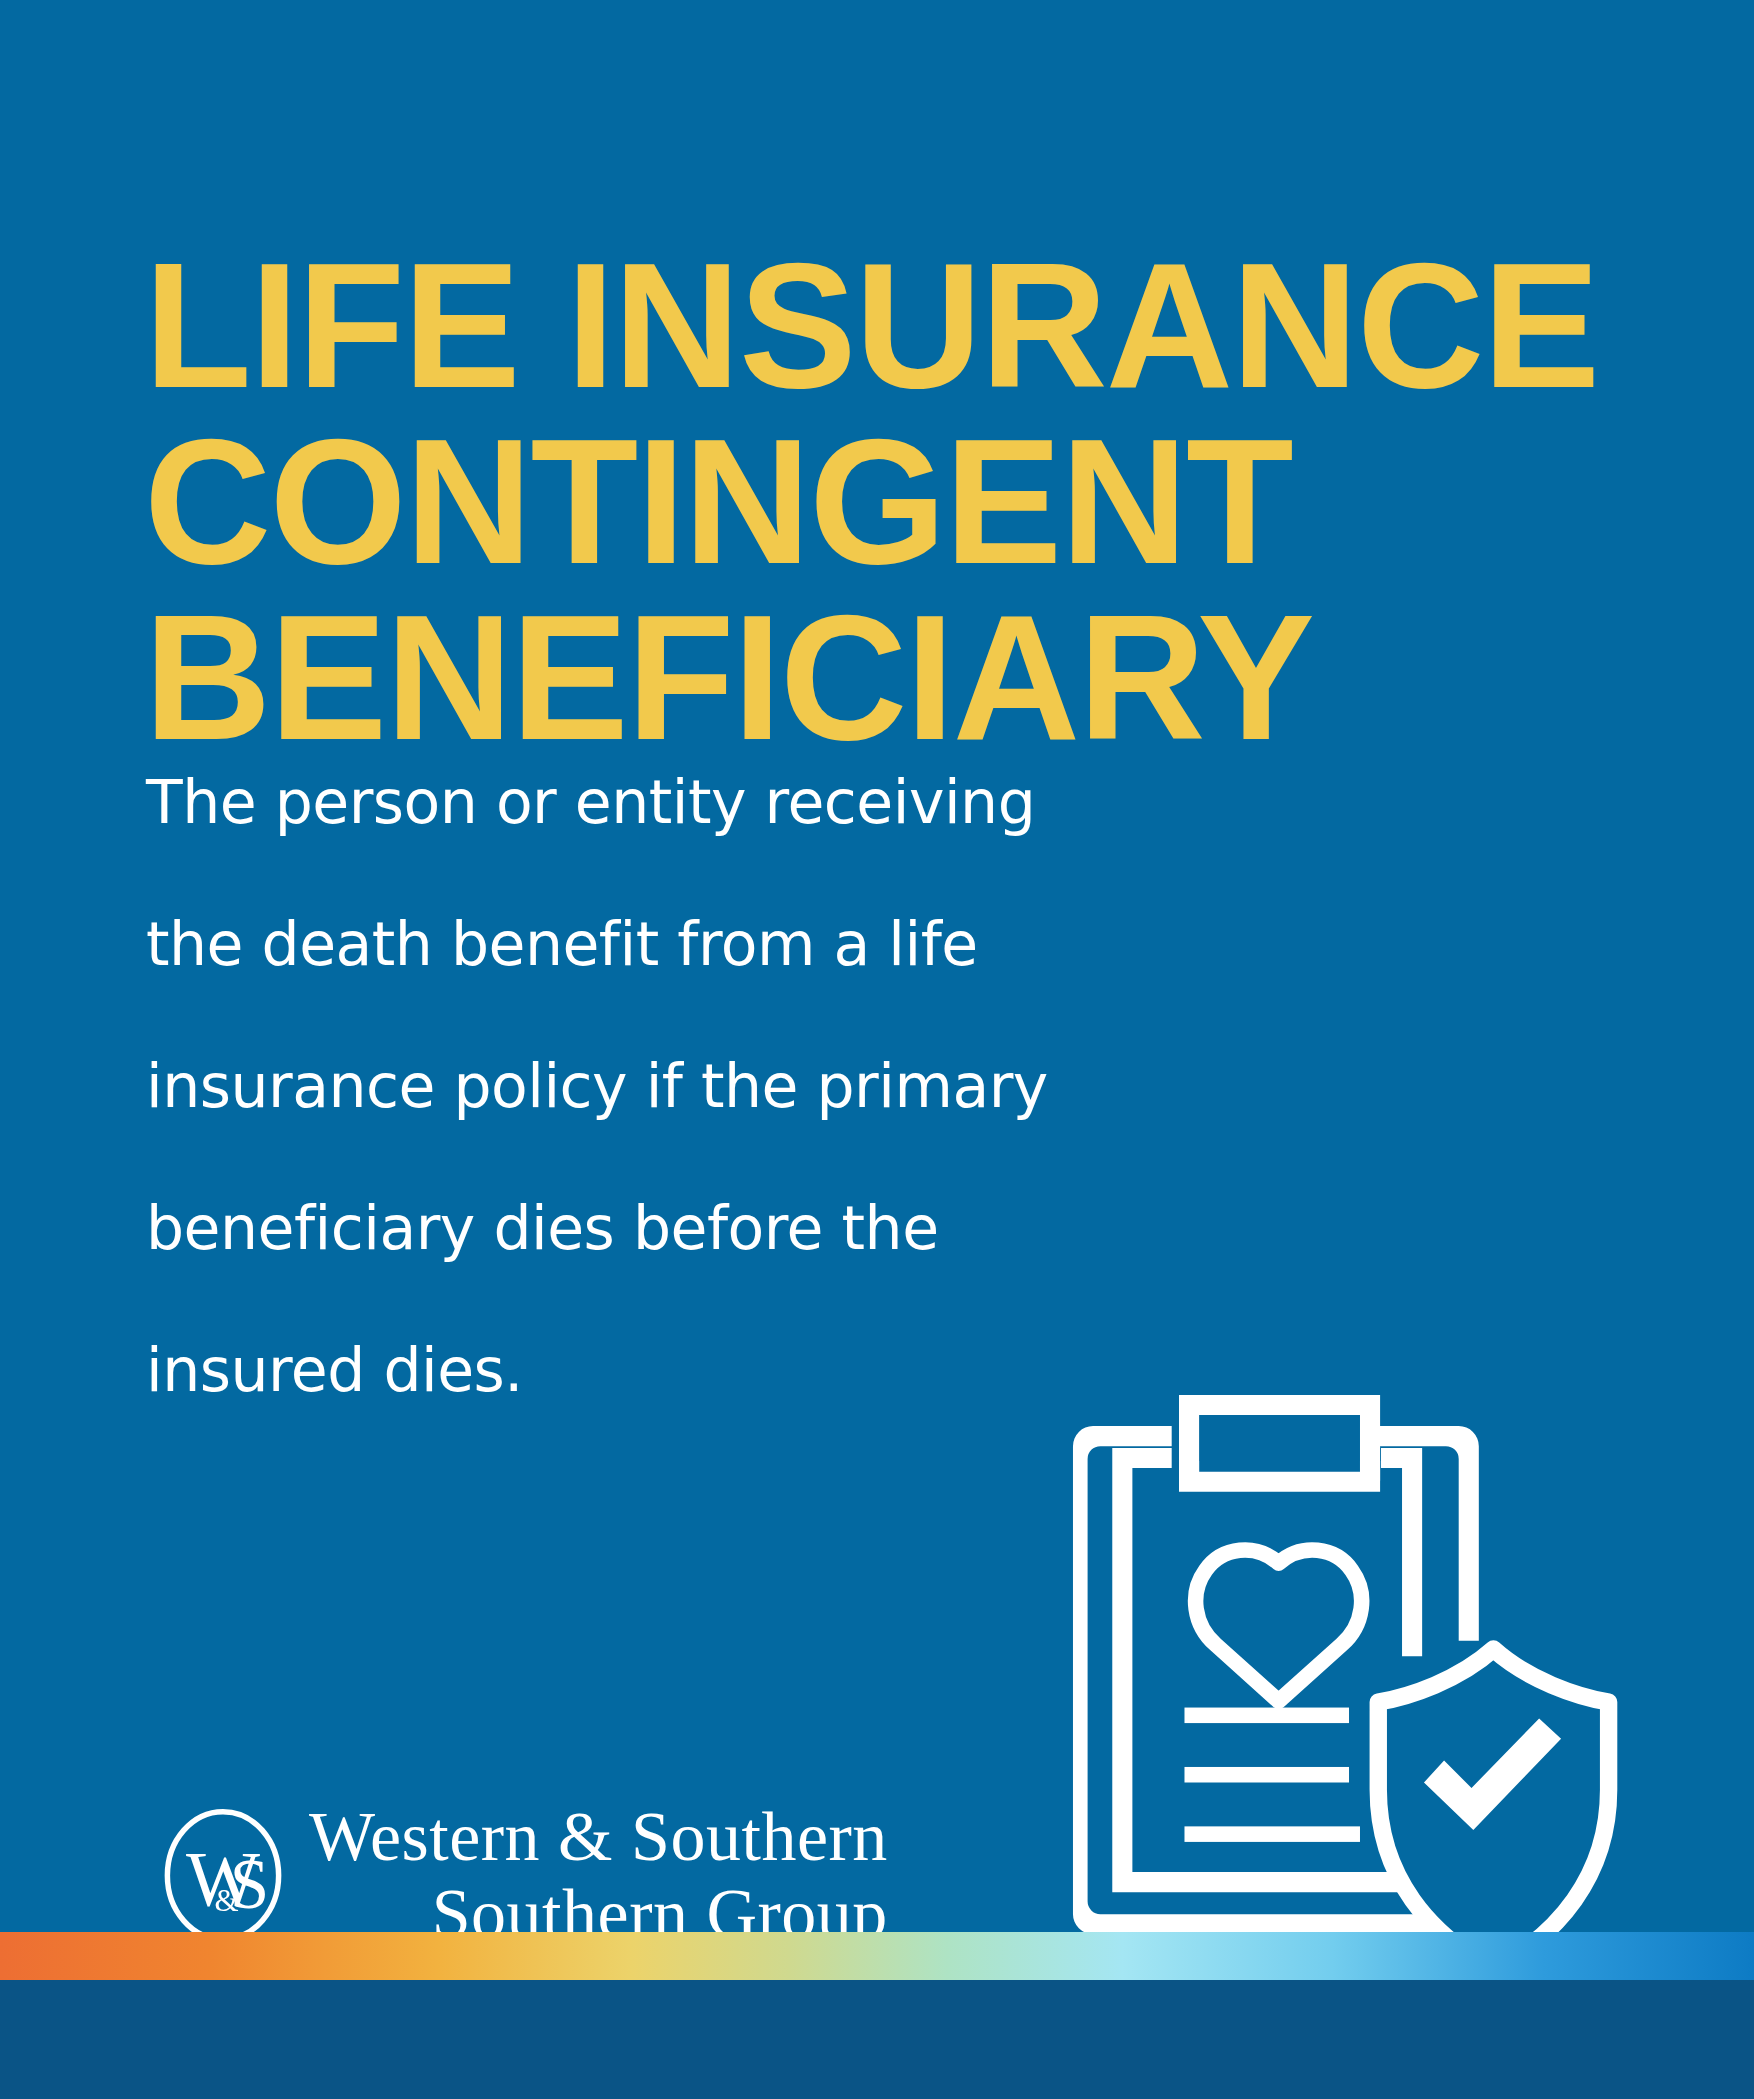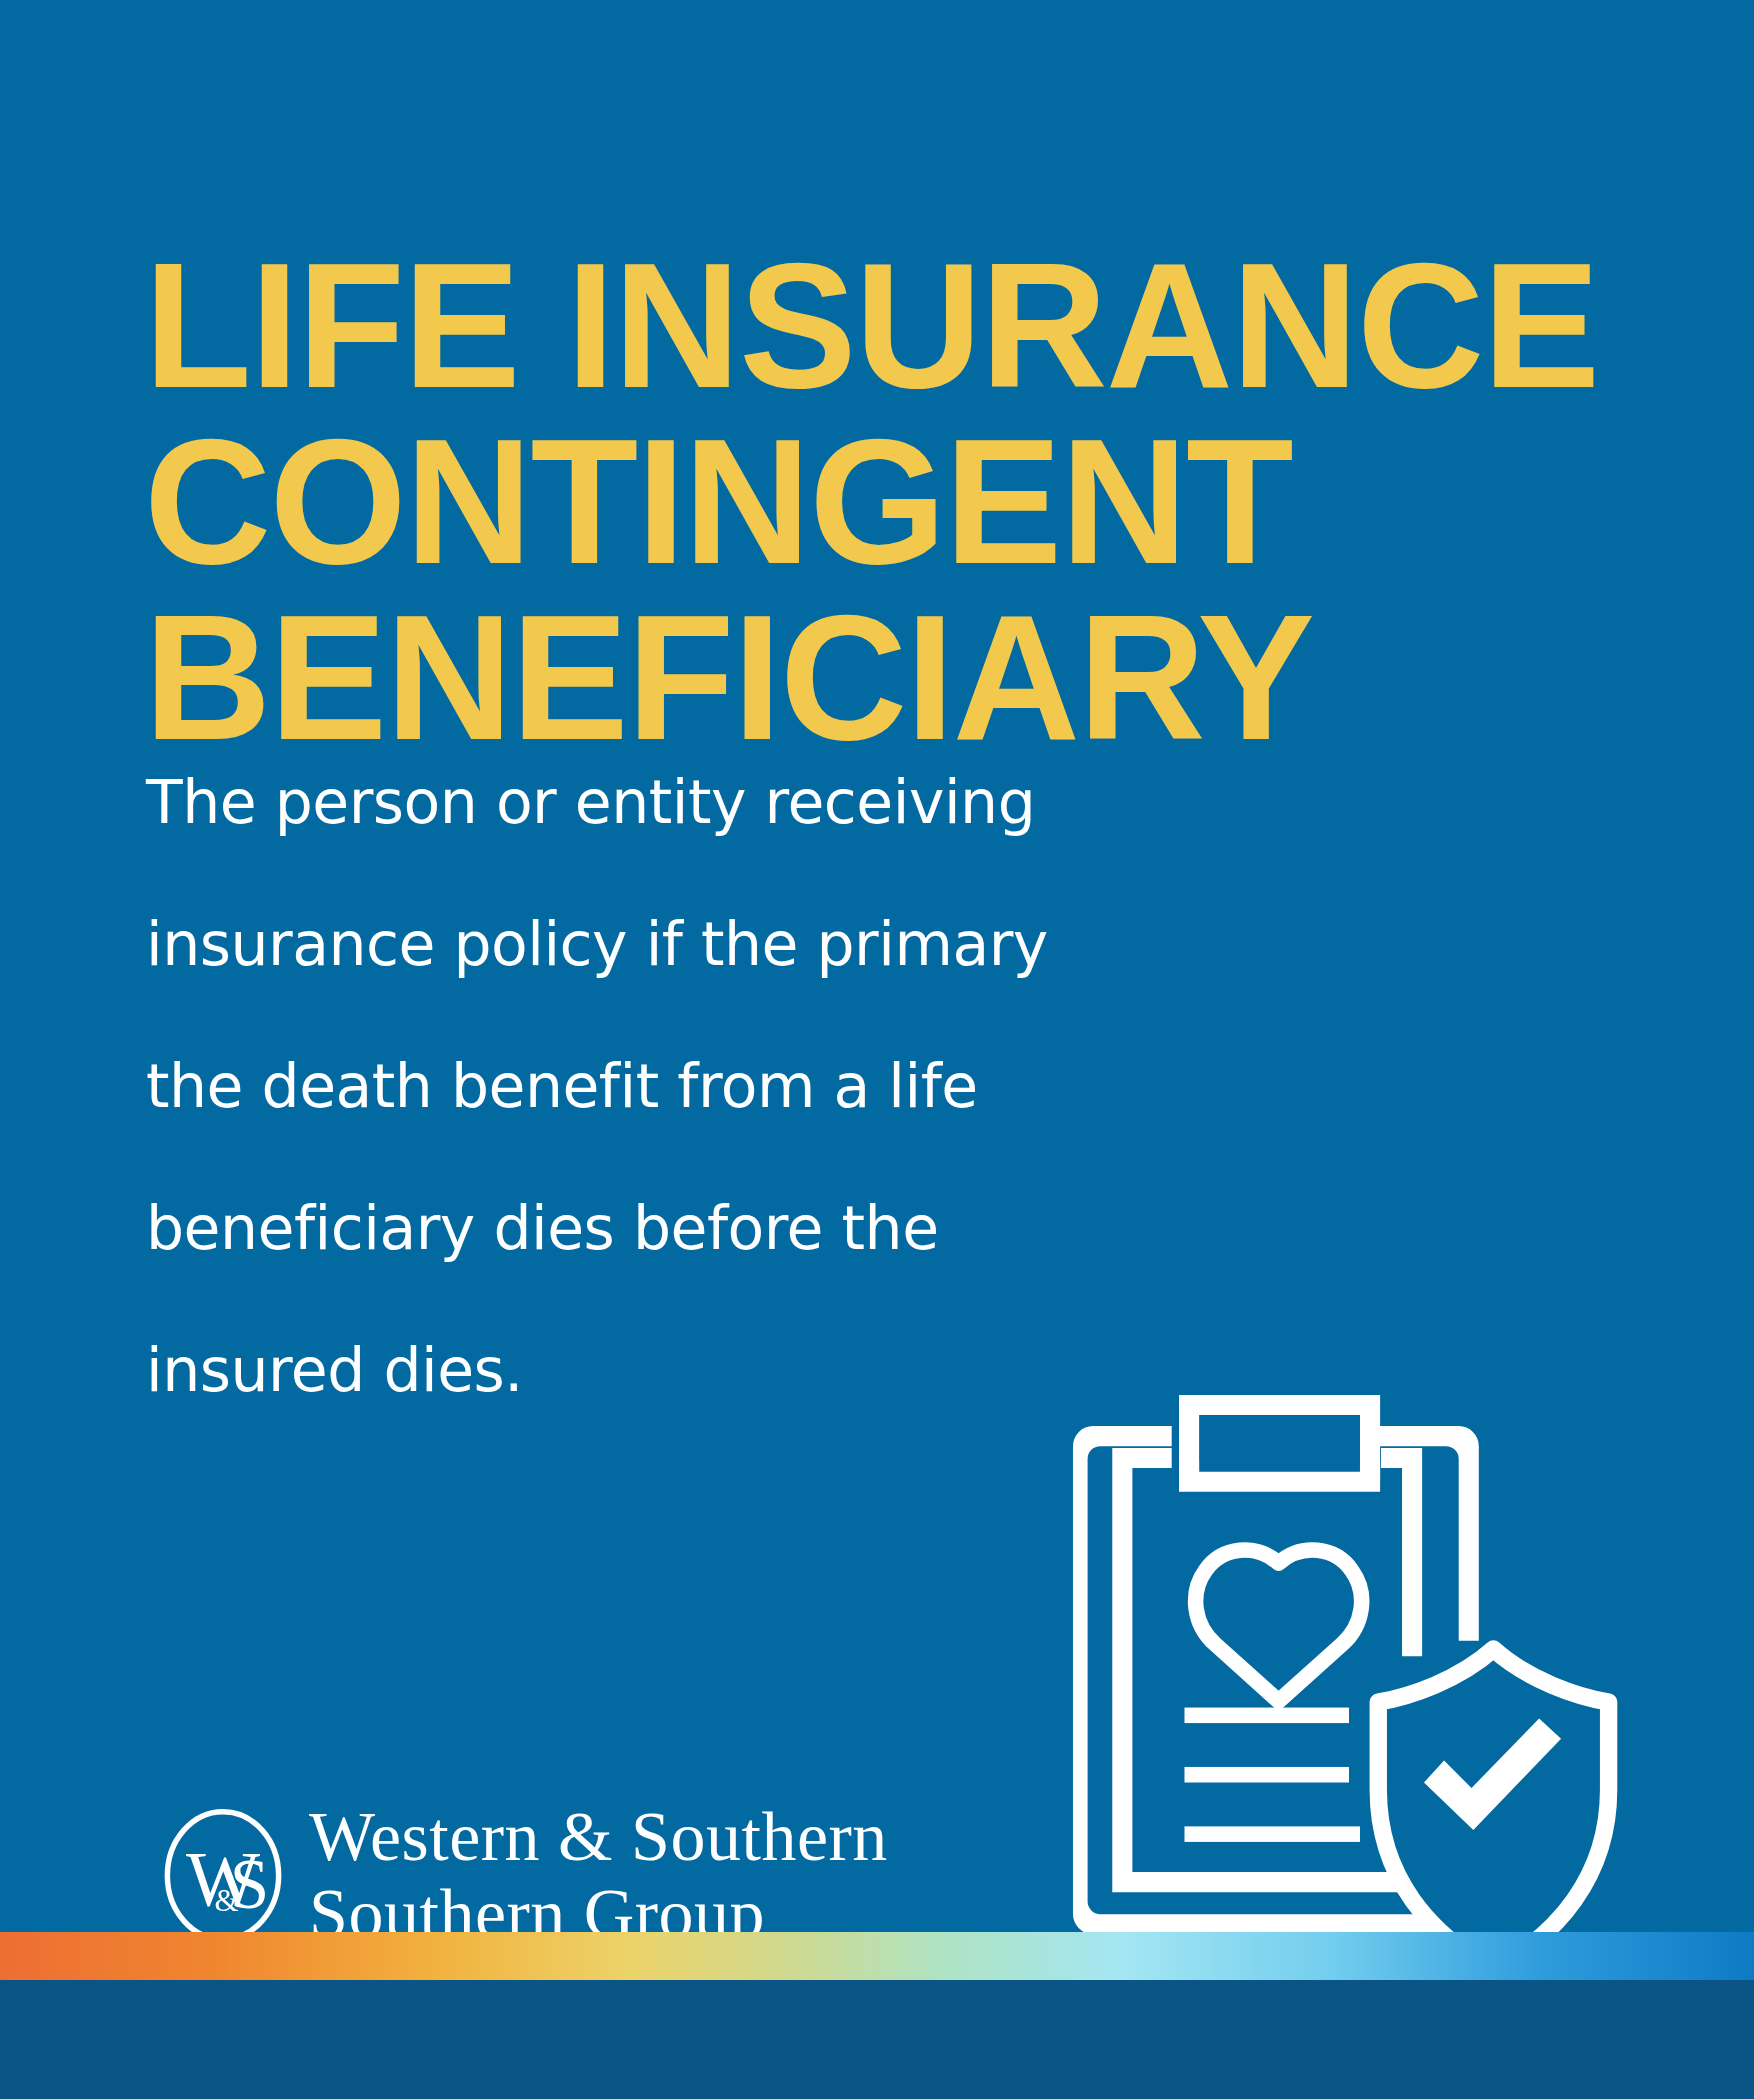--- a/index.html
+++ b/index.html
@@ -73,20 +73,21 @@
     flex: 0 0 auto;
   }
   .logo-words {
     color: #ffffff;
     font-family: "Liberation Serif", "DejaVu Serif", serif;
     font-weight: 400;
     font-size: 70px;
     line-height: 77px;
     letter-spacing: 0.5px;
     white-space: nowrap;
+    text-align: right;
   }
   .logo-words span { display: block; }
 
   
   .icon-art {
     position: absolute;
     left: 1062px;
     top: 1382px;
     width: 585px;
     height: 567px;
@@ -120,22 +121,22 @@
 <div id="poster">
 
   <h1 class="headline">
     <span class="hl-line">LIFE INSURANCE</span>
     <span class="hl-line">CONTINGENT</span>
     <span class="hl-line">BENEFICIARY</span>
   </h1>
 
   <div class="body-copy">
     <span class="bd-line">The person or entity receiving</span>
+    <span class="bd-line">the death benefit from a life</span>
     <span class="bd-line">insurance policy if the primary</span>
-    <span class="bd-line">the death benefit from a life</span>
     <span class="bd-line">beneficiary dies before the</span>
     <span class="bd-line">insured dies.</span>
   </div>
 
   <div class="icon-art">
     <svg viewBox="0 0 640 620" width="585" height="567" fill="none" xmlns="http://www.w3.org/2000/svg">
 
       <g>
         <path d="M 20 48 L 120 48 L 120 70 L 42 70 A 14 14 0 0 0 28 84 L 28 568 A 14 14 0 0 0 42 582 L 408 582 L 408 604 L 34 604 A 22 22 0 0 1 12 582 L 12 70 A 22 22 0 0 1 34 48 Z" fill="#ffffff"></path>
         <path d="M 327 48 L 434 48 A 22 22 0 0 1 456 70 L 456 283 L 434 283 L 434 84 A 14 14 0 0 0 420 70 L 327 70 Z" fill="#ffffff"></path>

